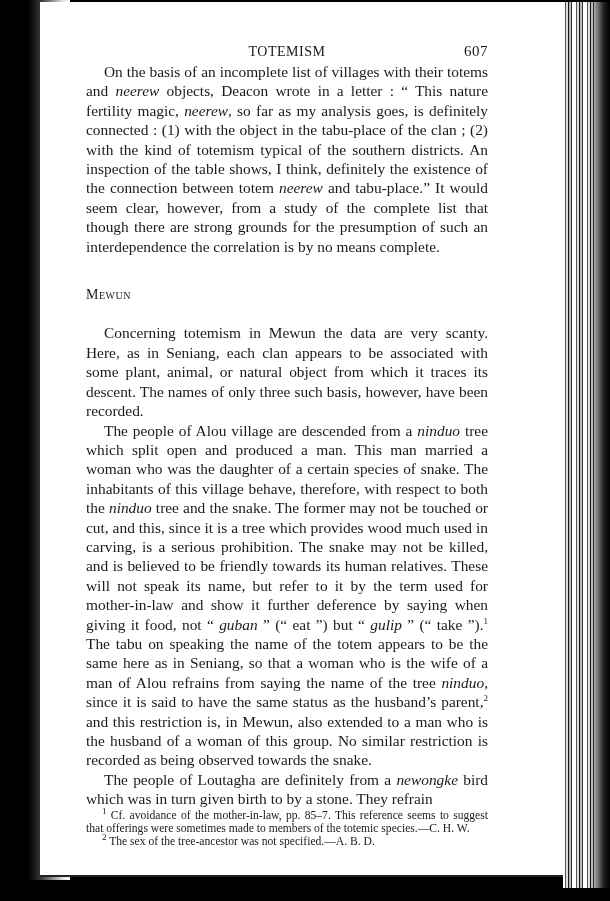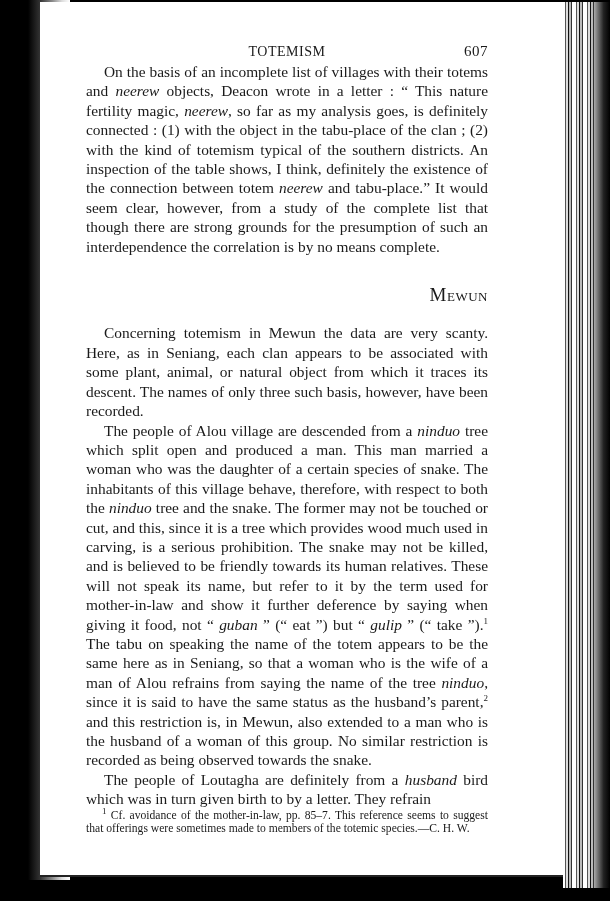--- a/index.html
+++ b/index.html
@@ -43,21 +43,21 @@
     font-size:14px; letter-spacing:0.5px;
   }
   .running-head .title {
     position:absolute; left:0; right:0; text-align:center; top:2px;
   }
   .running-head .page-num {
     position:absolute; right:0; top:2px; font-size:15px;
   }
   p { margin:0; text-indent:18px; }
   .section-heading {
-    text-align:right; font-variant:small-caps; font-size:19px;
+    text-align:left; font-variant:small-caps; font-size:14px;
     margin:29px 0 19px 0; letter-spacing:0.5px;
   }
   i { font-style:italic; }
   sup { font-size:9px; line-height:0; vertical-align:super; }
   .footnotes {
     font-size:11.6px; line-height:13.4px;
   }
   .footnotes p { text-indent:16px; }
 </style>
 </head>
@@ -71,21 +71,22 @@
         <span class="title">TOTEMISM</span>
         <span class="page-num">607</span>
       </div>
       <div>
           <p><span>On the basis of an incomplete list of villages with their totems and </span><i>neerew</i><span> objects, Deacon wrote in a letter : “ This nature fertility magic, </span><i>neerew</i><span>, so far as my analysis goes, is definitely connected : (1) with the object in the tabu-place of the clan ; (2) with the kind of totemism typical of the southern districts. An inspection of the table shows, I think, definitely the existence of the connection between totem </span><i>neerew</i><span> and tabu-place.”  It would seem clear, however, from a study of the complete list that though there are strong grounds for the presumption of such an interdependence the correlation is by no means complete.</span></p>
         </div>
       <div class="section-heading">Mewun</div>
       <div>
           <p><span>Concerning totemism in Mewun the data are very scanty. Here, as in Seniang, each clan appears to be associated with some plant, animal, or natural object from which it traces its descent. The names of only three such basis, however, have been recorded.</span></p>
           <p><span>The people of Alou village are descended from a </span><i>ninduo</i><span> tree which split open and produced a man.  This man married a woman who was the daughter of a certain species of snake.  The inhabitants of this village behave, therefore, with respect to both the </span><i>ninduo</i><span> tree and the snake.  The former may not be touched or cut, and this, since it is a tree which provides wood much used in carving, is a serious prohibition.  The snake may not be killed, and is believed to be friendly towards its human relatives.  These will not speak its name, but refer to it by the term used for mother-in-law and show it further deference by saying when giving it food, not “ </span><i>guban</i><span> ” (“ eat ”) but “ </span><i>gulip</i><span> ” (“ take ”).</span><sup>1</sup><span>  The tabu on speaking the name of the totem appears to be the same here as in Seniang, so that a woman who is the wife of a man of Alou refrains from saying the name of the tree </span><i>ninduo</i><span>, since it is said to have the same status as the husband’s parent,</span><sup>2</sup><span> and this restriction is, in Mewun, also extended to a man who is the husband of a woman of this group.  No similar restriction is recorded as being observed towards the snake.</span></p>
-          <p><span>The people of Loutagha are definitely from a </span><i>husband</i><span> bird which was in turn given birth to by a letter.  They refrain</span></p>
+          <p><span>The people of Loutagha are definitely from a </span><i>newongke</i><span> bird which was in turn given birth to by a stone.  They refrain</span></p>
         </div>
       <div class="footnotes">
           <p><sup>1</sup><span> Cf. avoidance of the mother-in-law, pp. 85–7.  This reference seems to suggest that offerings were sometimes made to members of the totemic species.—C. H. W.</span></p>
+          <p><sup>2</sup><span> The sex of the tree-ancestor was not specified.—A. B. D.</span></p>
         </div>
     </div>
   </div>
   <div class="page-edges"></div>
 </div>
 
 </body></html>

